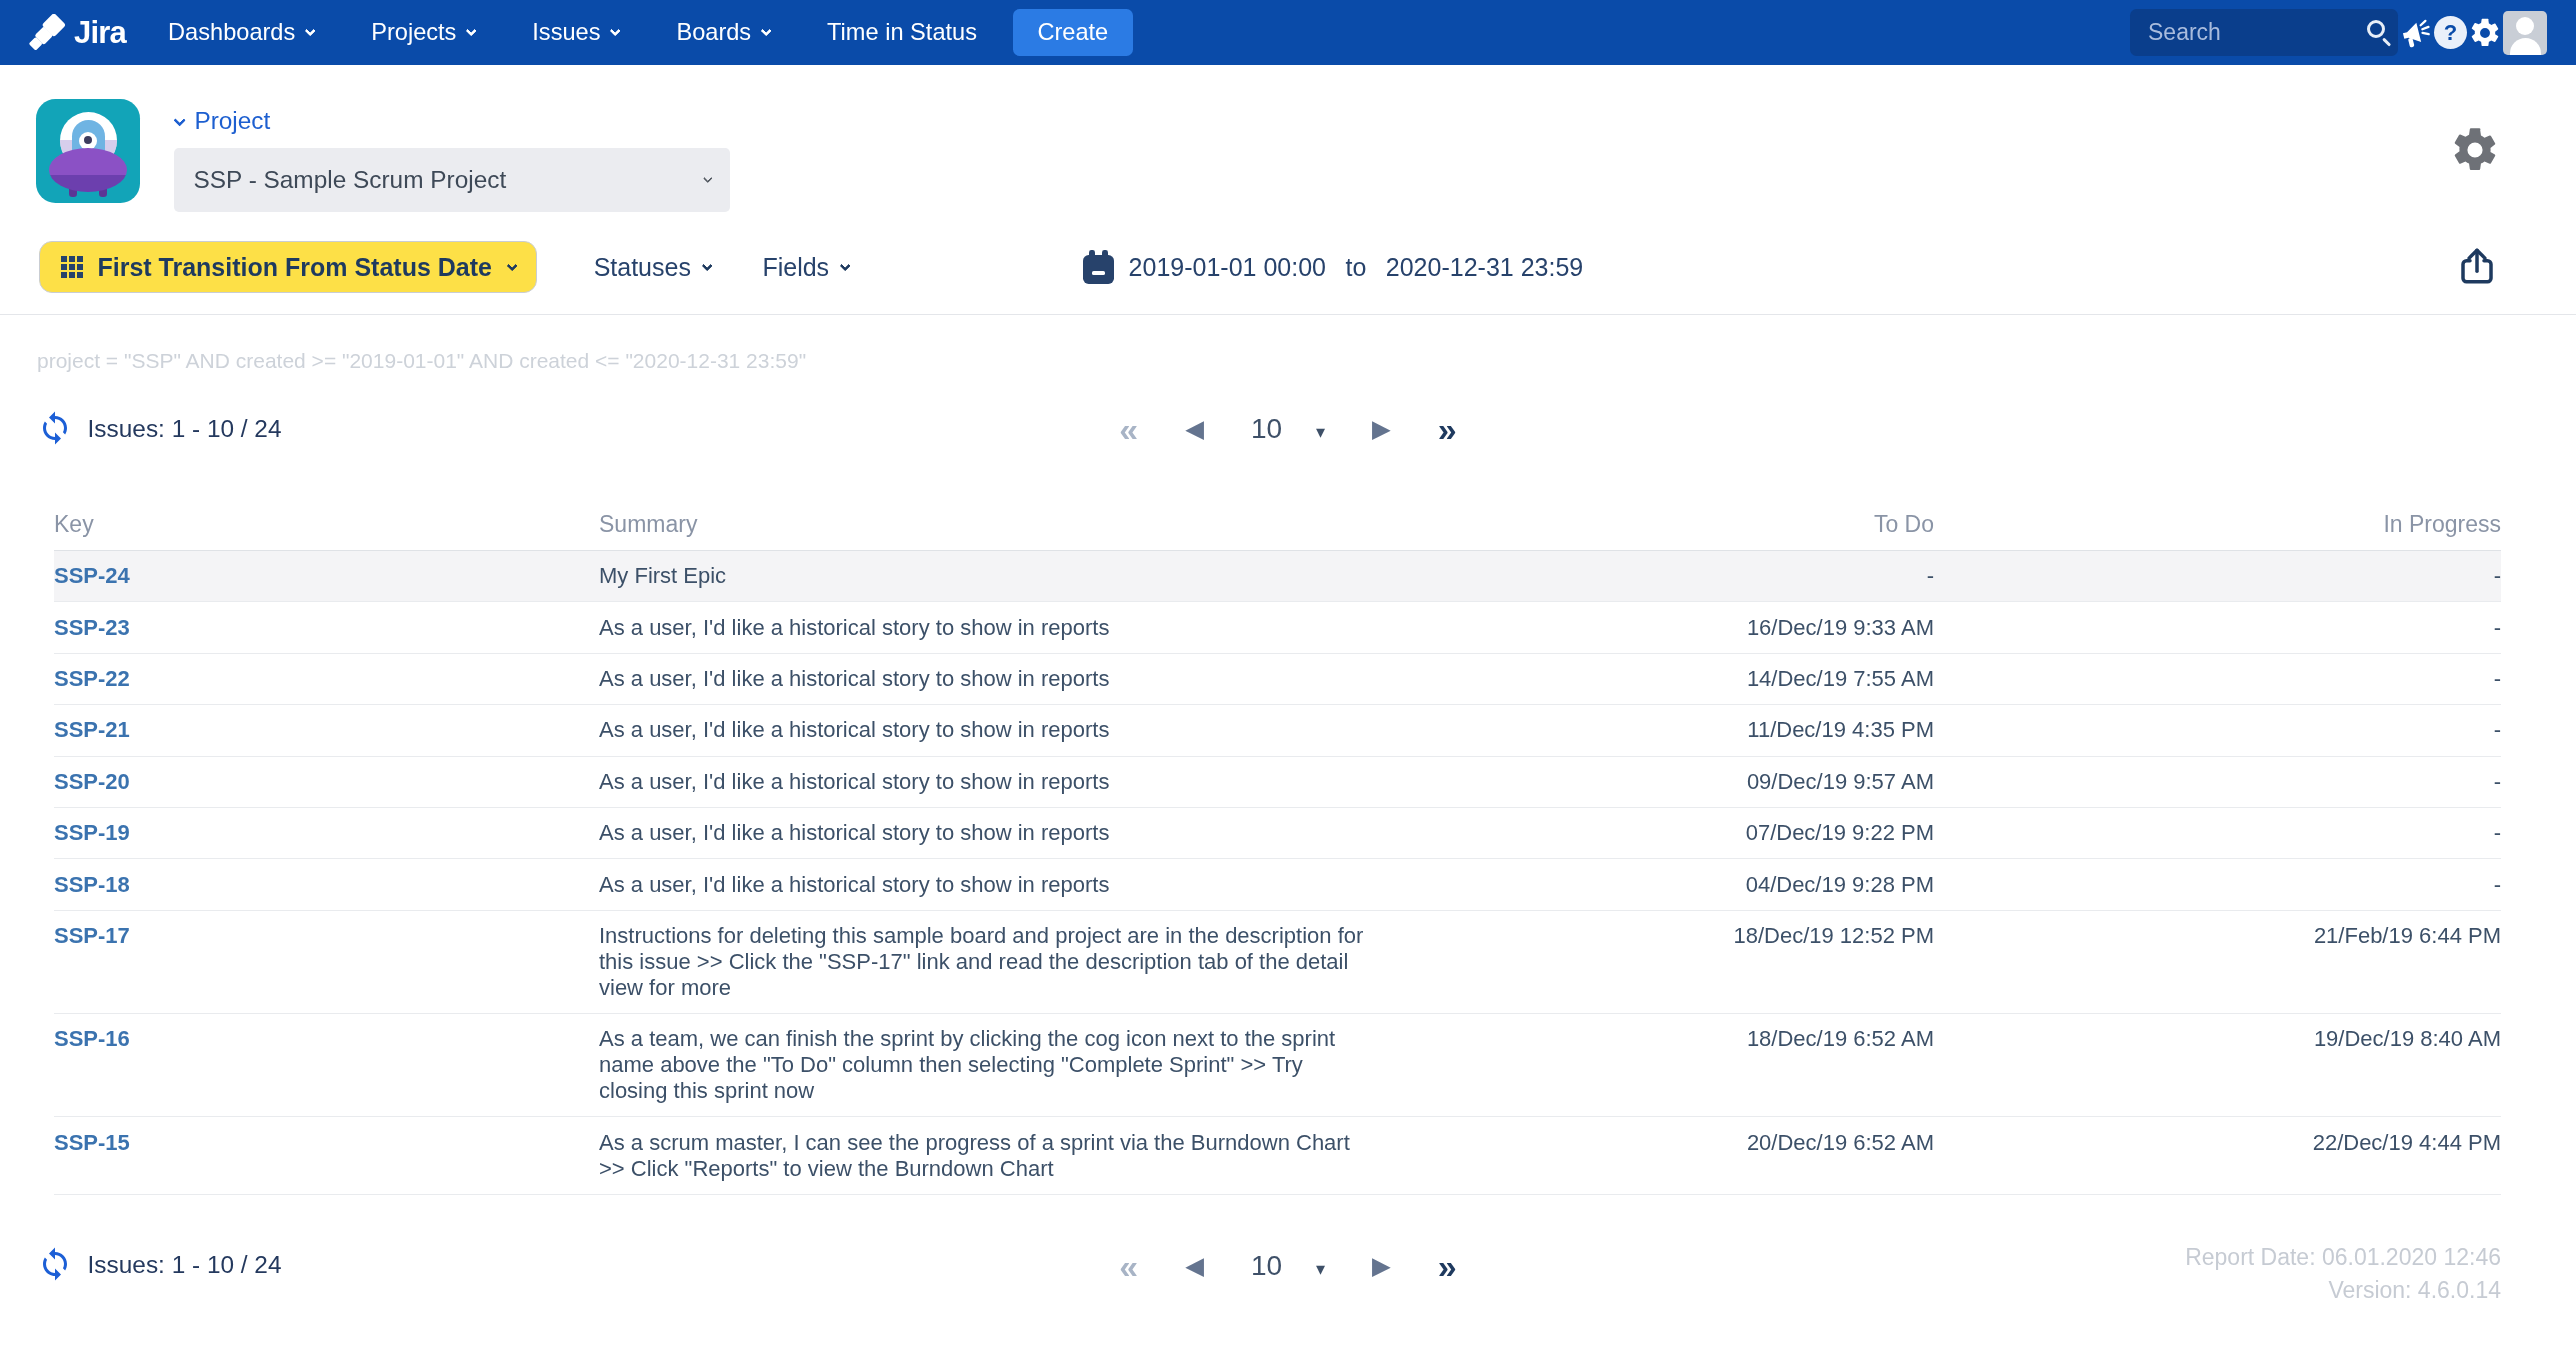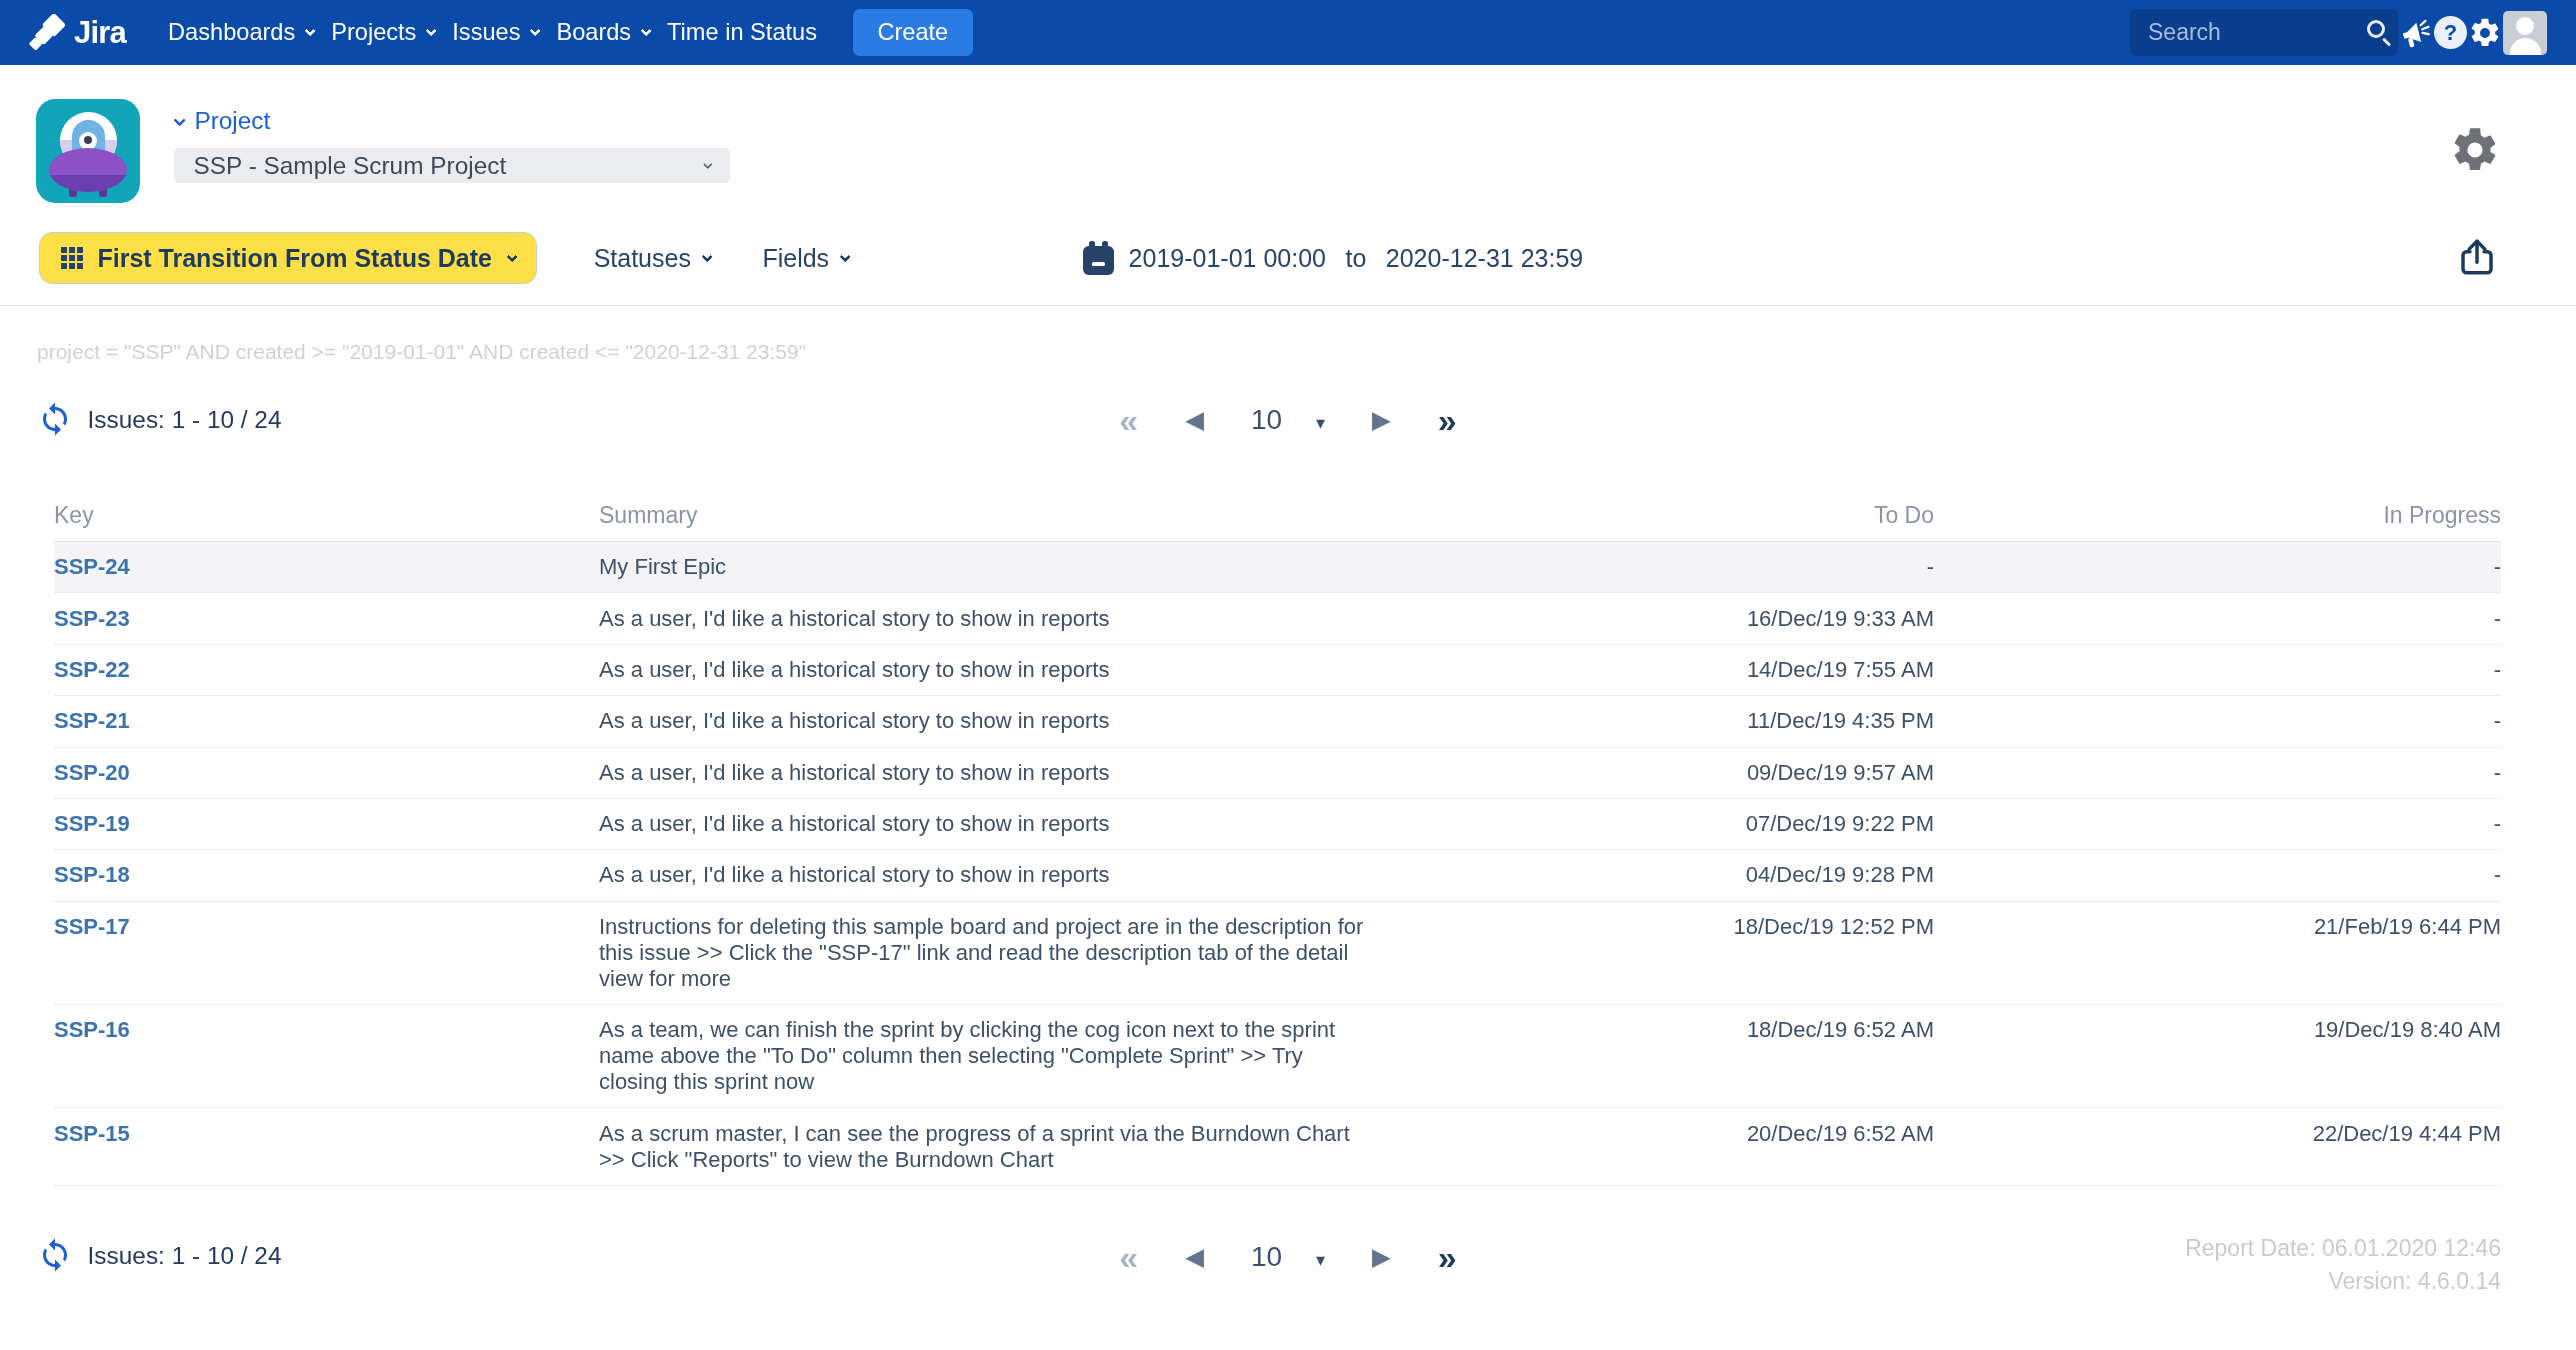--- a/index.html
+++ b/index.html
@@ -4,21 +4,21 @@
 <style>
   * { margin:0; padding:0; box-sizing:border-box; }
   html,body { width:2576px; height:1350px; background:#fff; overflow:hidden;
     font-family:"Liberation Sans","DejaVu Sans",sans-serif; }
   .page { position:relative; width:2576px; height:1350px; background:#fff; }
 
   
   .navbar { height:65px; background:#0A4BA9; display:flex; align-items:center; padding:0 29px; }
   .logo { display:flex; align-items:center; gap:8.1px; margin-right:42px; cursor:pointer; }
   .logo-text { color:#fff; font-size:31px; font-weight:700; letter-spacing:-0.8px; }
-  .nav-menu { display:flex; align-items:center; gap:18px; }
+  .nav-menu { display:flex; align-items:center; gap:58px; }
   .nav-item { display:flex; align-items:center; gap:9.8px; color:#fff; font-size:23.6px; cursor:pointer; white-space:nowrap; }
   .chev { display:inline-block; width:9.8px; height:9.8px; border-right:3.3px solid currentColor; border-bottom:3.3px solid currentColor; transform:rotate(45deg) translateY(-1.6px); border-radius:1.6px; }
   .chev-white { color:#fff; width:8.1px; height:8.1px; }
   .create-btn { margin-left:36px; background:#2B7BE4; color:#fff; font-size:23.6px; border:none; border-radius:6.5px; height:47px; padding:0 24.4px; cursor:pointer; font-family:inherit; }
   .nav-right { margin-left:auto; display:flex; align-items:center; }
   .search-box { position:relative; width:268px; height:47px; background:#0A3E8C; border-radius:6.5px; display:flex; align-items:center; }
   .search-input { flex:1; background:transparent; border:none; outline:none; color:#D5DFF0; font-size:23px; padding:0 49px 0 18px; font-family:inherit; }
   .search-input::placeholder { color:#A9BCDD; }
   .search-glass { position:absolute; right:13px; top:10.6px; width:18px; height:18px; border:3.3px solid #E8EEF7; border-radius:50%; }
   .search-glass::after { content:""; position:absolute; width:3.3px; height:9.8px; background:#E8EEF7; transform:rotate(-45deg); left:14.6px; top:14.6px; border-radius:1.6px; }
@@ -35,21 +35,21 @@
   .m-head-tint { position:absolute; left:23.6px; top:41px; width:57px; height:28.5px; background:#C9BEE6; opacity:.75; border-radius:0 0 28.5px 28.5px; }
   .m-arch { position:absolute; left:36px; top:21px; width:33px; height:42px; background:#6FB4E3; border-radius:16.3px 16.3px 4.9px 4.9px; }
   .m-eye { position:absolute; left:43px; top:33px; width:18px; height:18px; background:#fff; border-radius:50%; }
   .m-pupil { position:absolute; left:48px; top:37px; width:8.1px; height:8.1px; background:#3D3D5F; border-radius:50%; }
   .m-leg { position:absolute; bottom:6.5px; width:8.1px; height:21px; background:#5C3595; border-radius:3.3px; }
   .m-leg.l1 { left:33px; } .m-leg.l2 { left:63px; }
   .m-body { position:absolute; left:13px; top:49px; width:78px; height:44px; border-radius:50%; background:linear-gradient(#8B51C5 62%, #6C3FAE 62%); }
   .proj-right { display:flex; flex-direction:column; }
   .proj-label-row { display:flex; align-items:center; gap:11.4px; margin-top:8.1px; color:#1D5FD0; font-size:24.4px; cursor:pointer; }
   .chev-blue { color:#1D5FD0; width:9px; height:9px; border-width:3.3px; }
-  .proj-select { margin-top:13px; width:556px; height:35px; background:#EBECF0; border-radius:4.9px; display:flex; align-items:center; padding:0 19.5px; font-size:24.4px; color:#3E4957; cursor:pointer;justify-content:flex-end; }
+  .proj-select { margin-top:13px; width:556px; height:64px; background:#EBECF0; border-radius:4.9px; display:flex; align-items:center; padding:0 19.5px; font-size:24.4px; color:#3E4957; cursor:pointer;justify-content:flex-end; }
   .proj-select .sel-text { flex:1; }
   .chev-gray { color:#555B63; width:7.3px; height:7.3px; border-width:2.4px; }
   .content-gear { position:absolute; top:124px; right:75px; cursor:pointer; }
 
   
   .filter-row { margin-top:29px; height:52px; display:flex; align-items:center; padding:0 76px 0 39px; position:relative; }
   .col-btn { display:flex; align-items:center; gap:14.6px; border:1.6px solid #C9CDD3; border-radius:13px; height:52px; padding:0 21px; background:#fde047; cursor:pointer; }
   .grid-ic { display:grid; grid-template-columns:repeat(3,5.7px); grid-template-rows:repeat(3,5.7px); gap:2.4px; }
   .grid-ic span { background:#26426B; }
   .col-btn-label { font-size:25px; font-weight:700; color:#1E3A5F; white-space:nowrap; }

